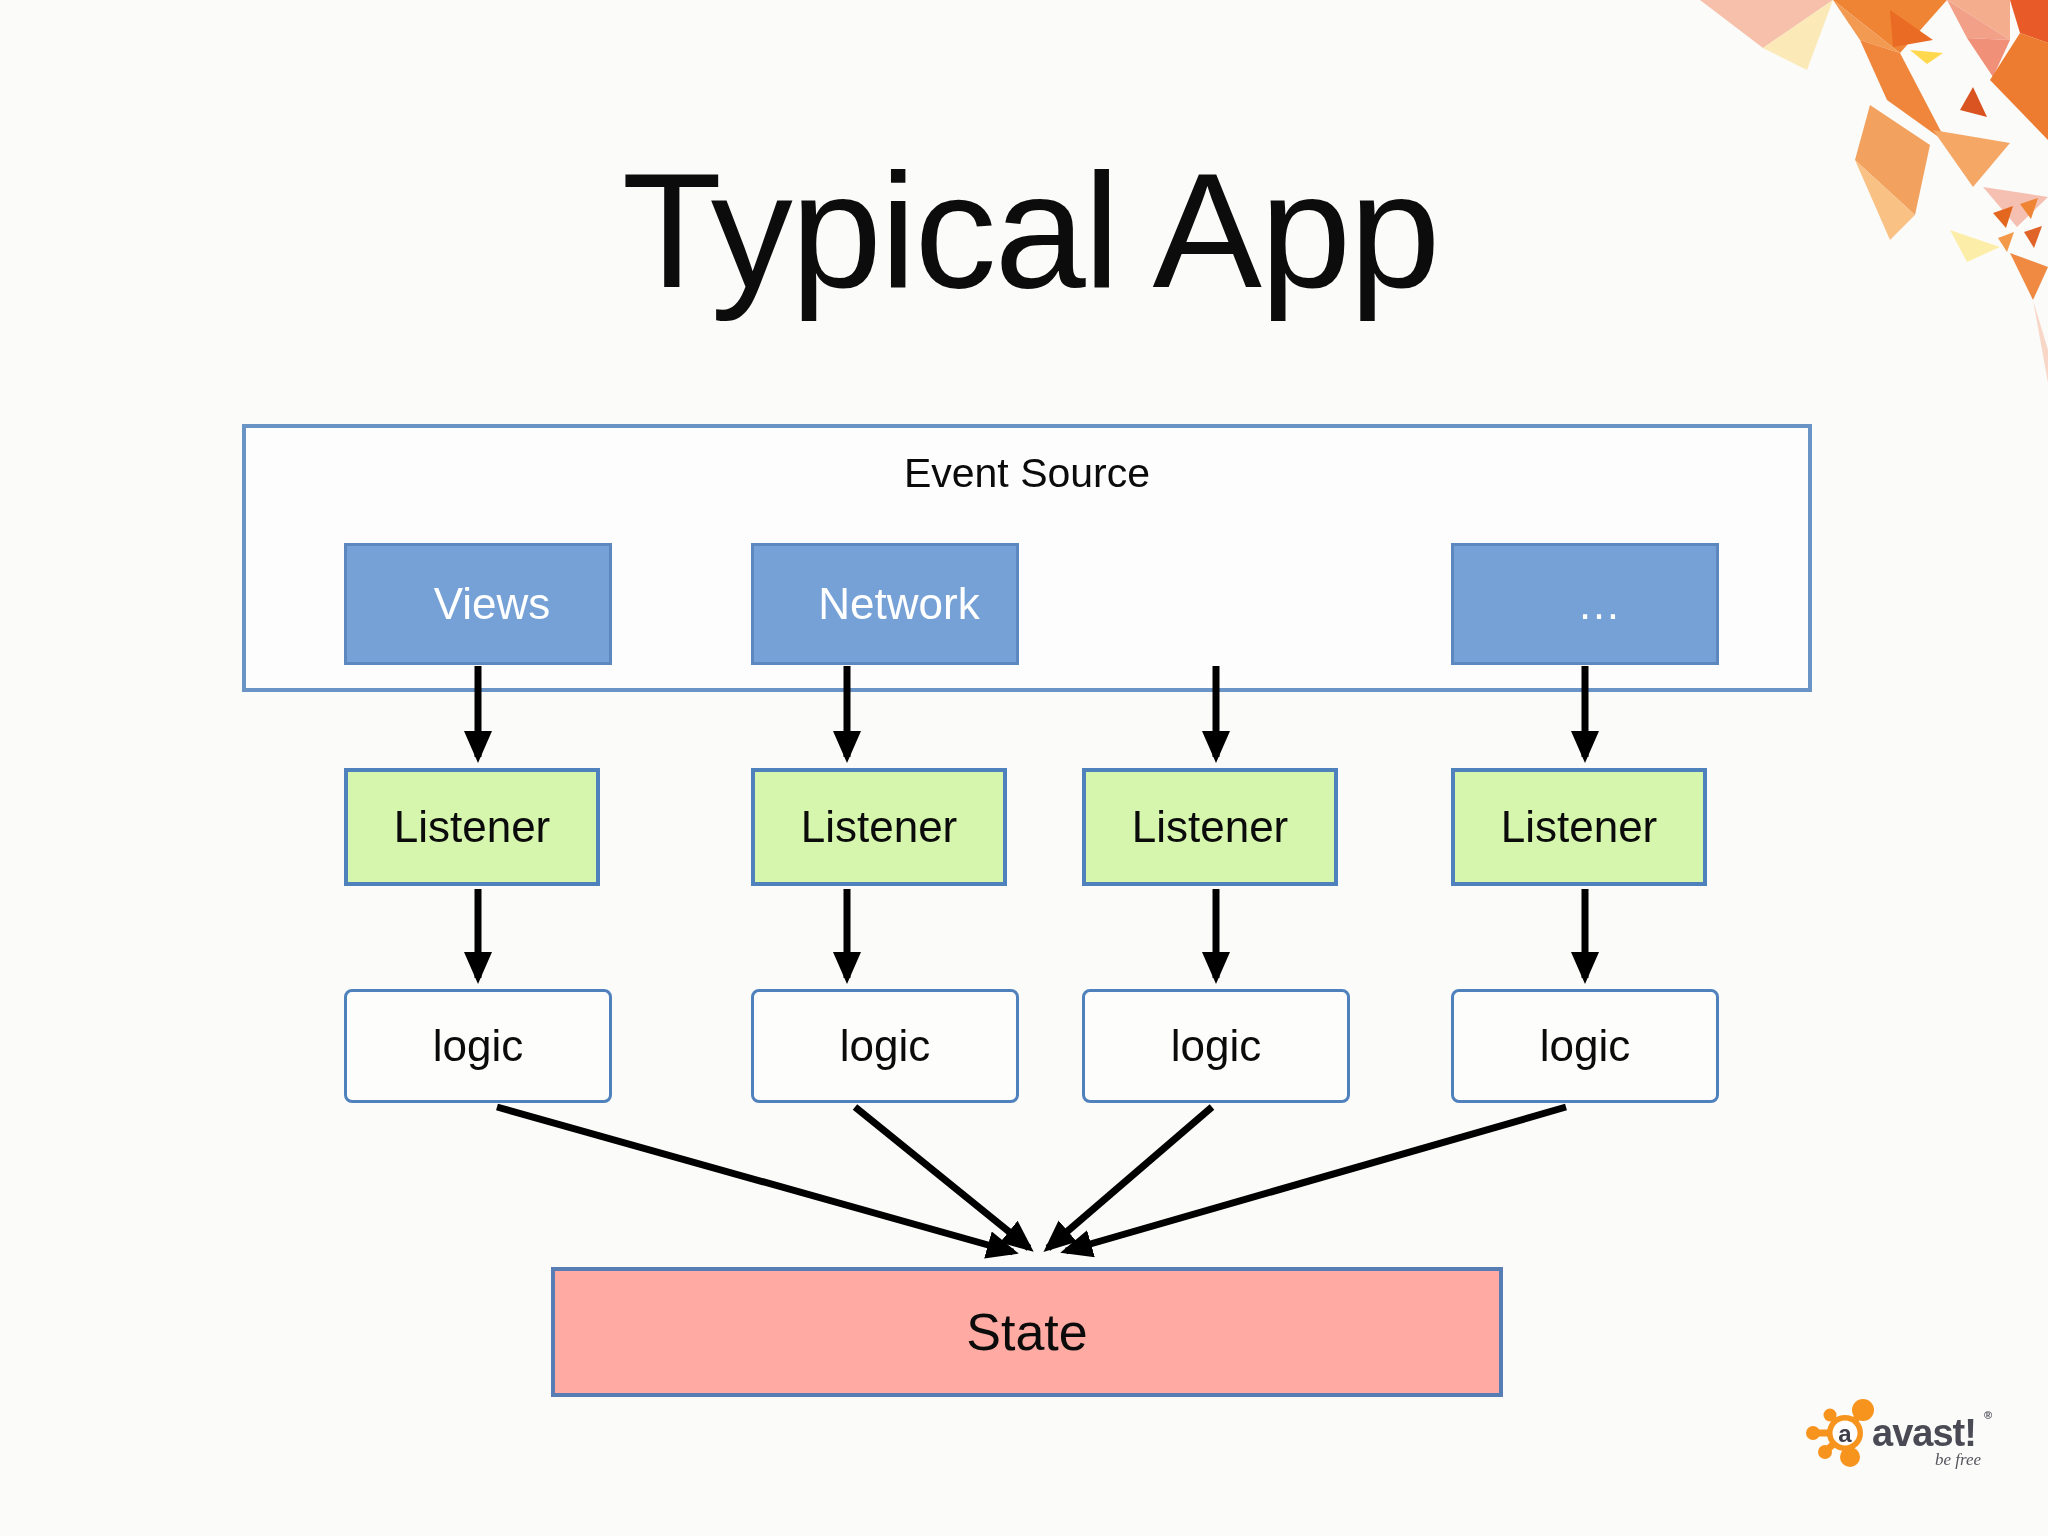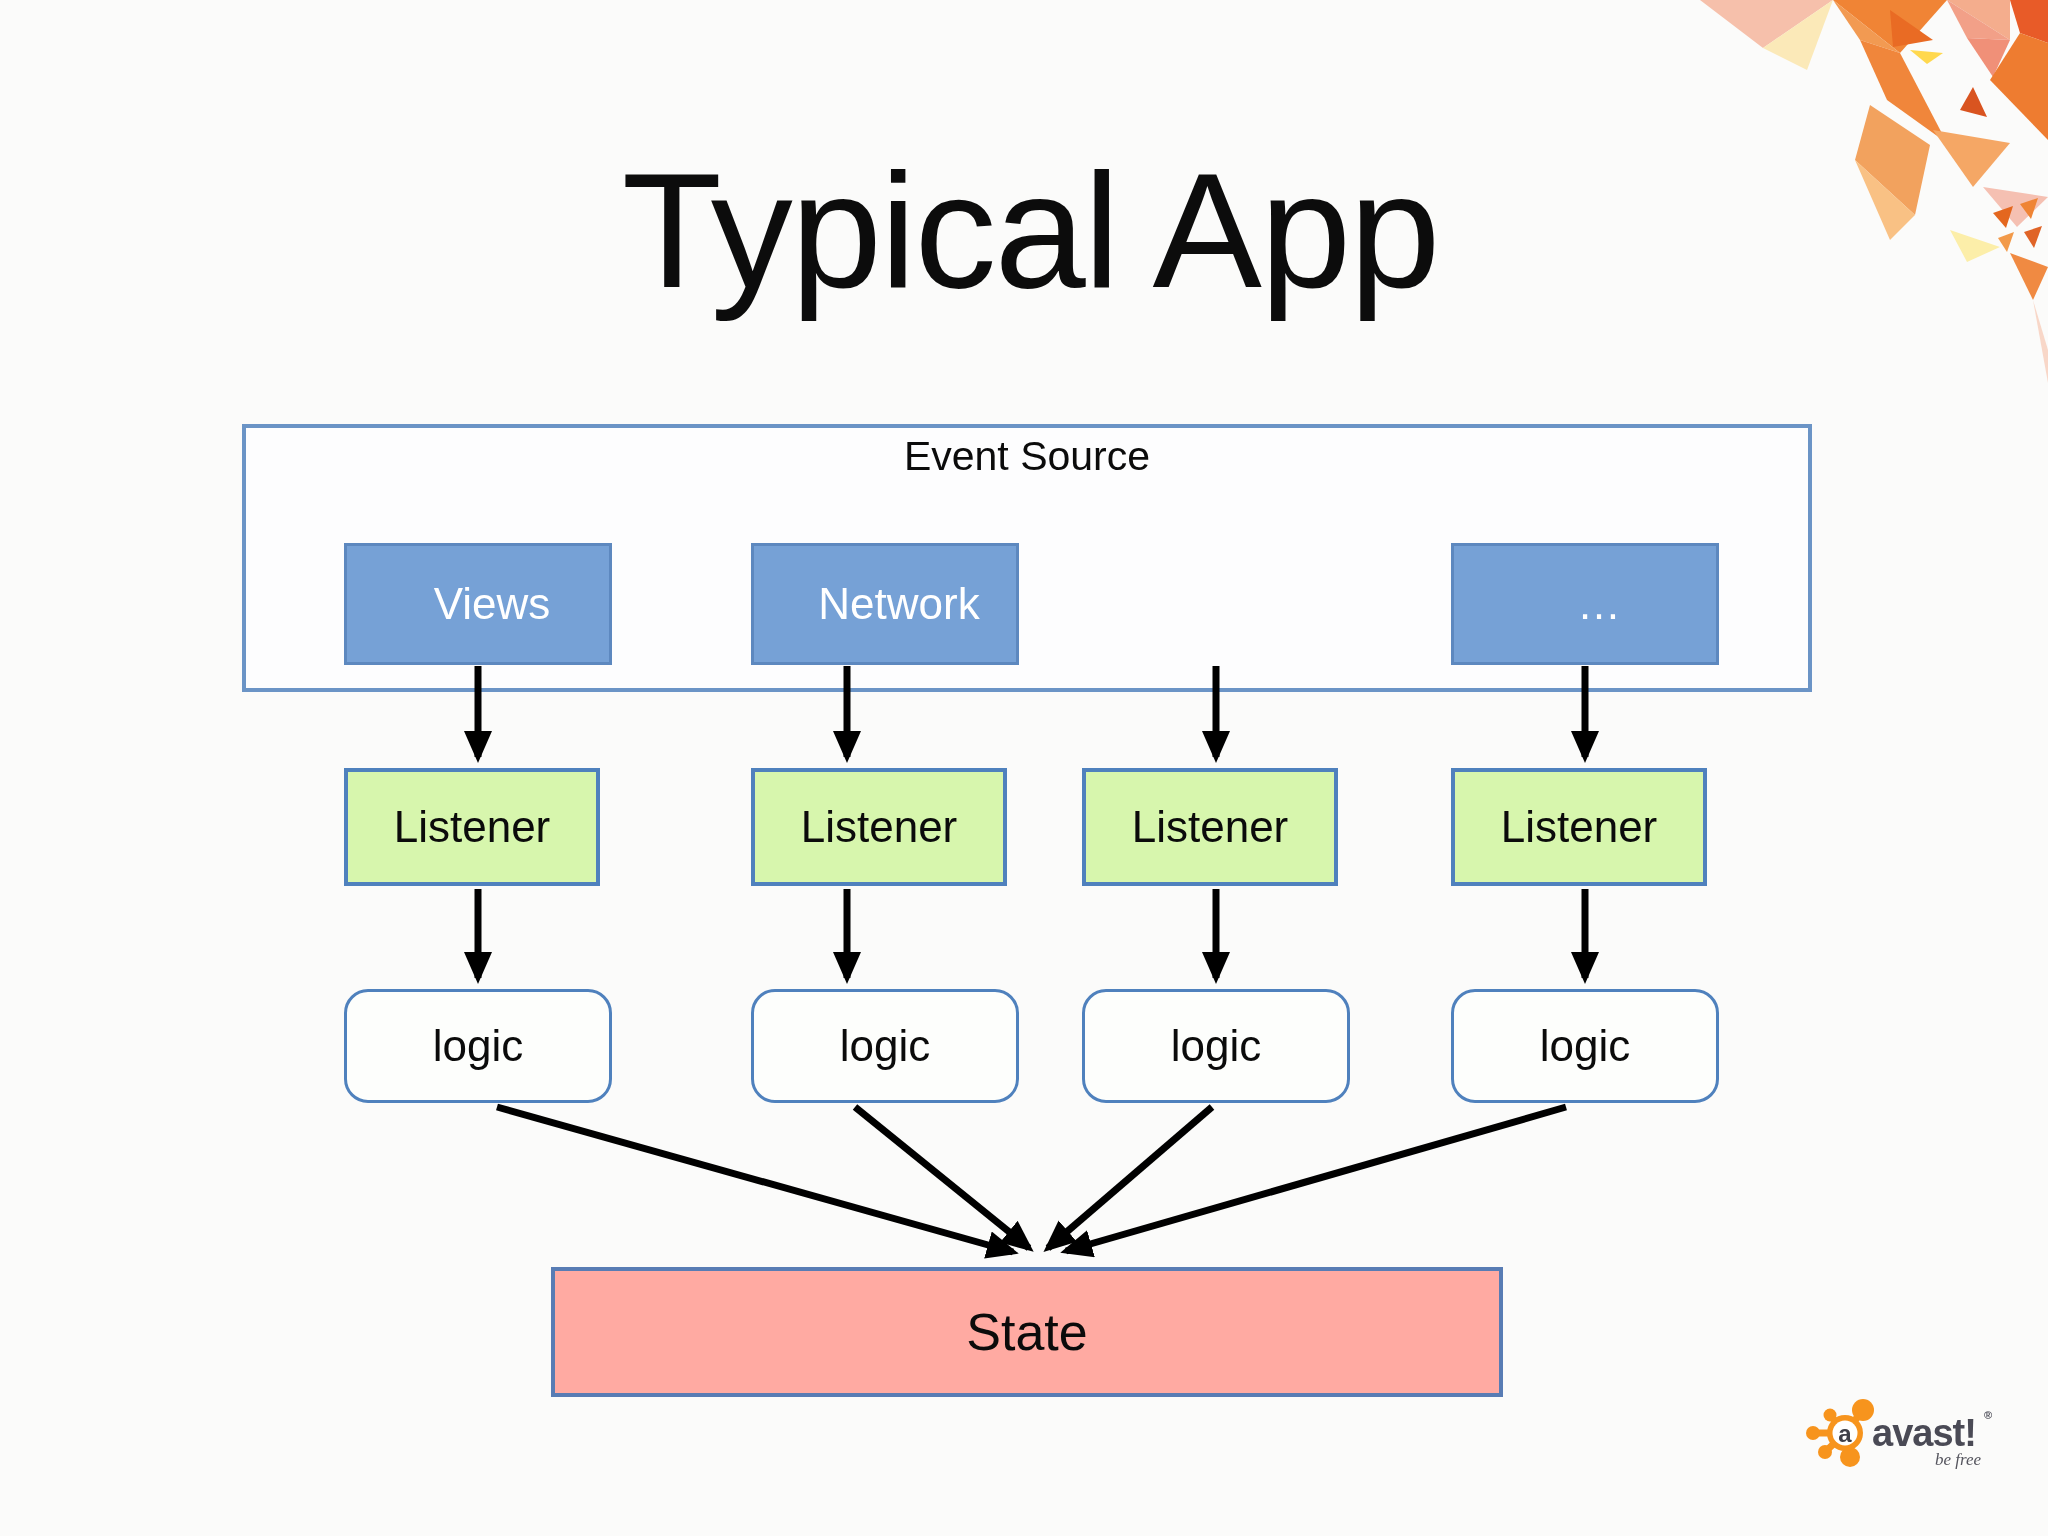--- a/index.html
+++ b/index.html
@@ -22,33 +22,33 @@
     font-size:164px;font-weight:200;letter-spacing:-2px;color:#0c0c0c;
     line-height:1.25;white-space:nowrap;
   }
 
   
   .event-source{
     position:absolute;left:242px;top:424px;width:1570px;height:268px;
     background:#fdfdfe;border:4px solid #6b94c6;box-sizing:border-box;
   }
   .event-source .label{
-    position:absolute;left:0;top:5px;width:100%;text-align:center;
+    position:absolute;left:0;top:22px;width:100%;text-align:center;
     font-size:41px;font-weight:400;color:#0b0b0b;
   }
 
   
   .node{
     position:absolute;box-sizing:border-box;
     display:flex;align-items:center;justify-content:center;
     font-size:44px;font-weight:400;color:#0b0b0b;text-align:center;
   }
   .src{top:543px;width:268px;height:122px;background:#76a1d6;border:3px solid #5d88bf;color:#ffffff;padding-left:28px;}
   .lst{top:768px;width:256px;height:118px;background:#d7f6ad;border:4px solid #4f81bd;}
-  .lgc{top:989px;width:268px;height:114px;background:#fdfefc;border:3px solid #4f81bd;border-radius:24px;}
+  .lgc{top:989px;width:268px;height:114px;background:#fdfefc;border:3px solid #4f81bd;border-radius:8px;}
   .col1{left:344px;} .col2{left:751px;} .col3{left:1082px;} .col4{left:1451px;}
 
   .state{
     position:absolute;left:551px;top:1267px;width:952px;height:130px;
     background:#ffaaa2;border:4px solid #587cb4;box-sizing:border-box;
     display:flex;align-items:center;justify-content:center;
     font-size:52px;color:#0b0b0b;
   }
 
   .arrows{position:absolute;inset:0;pointer-events:none;}

